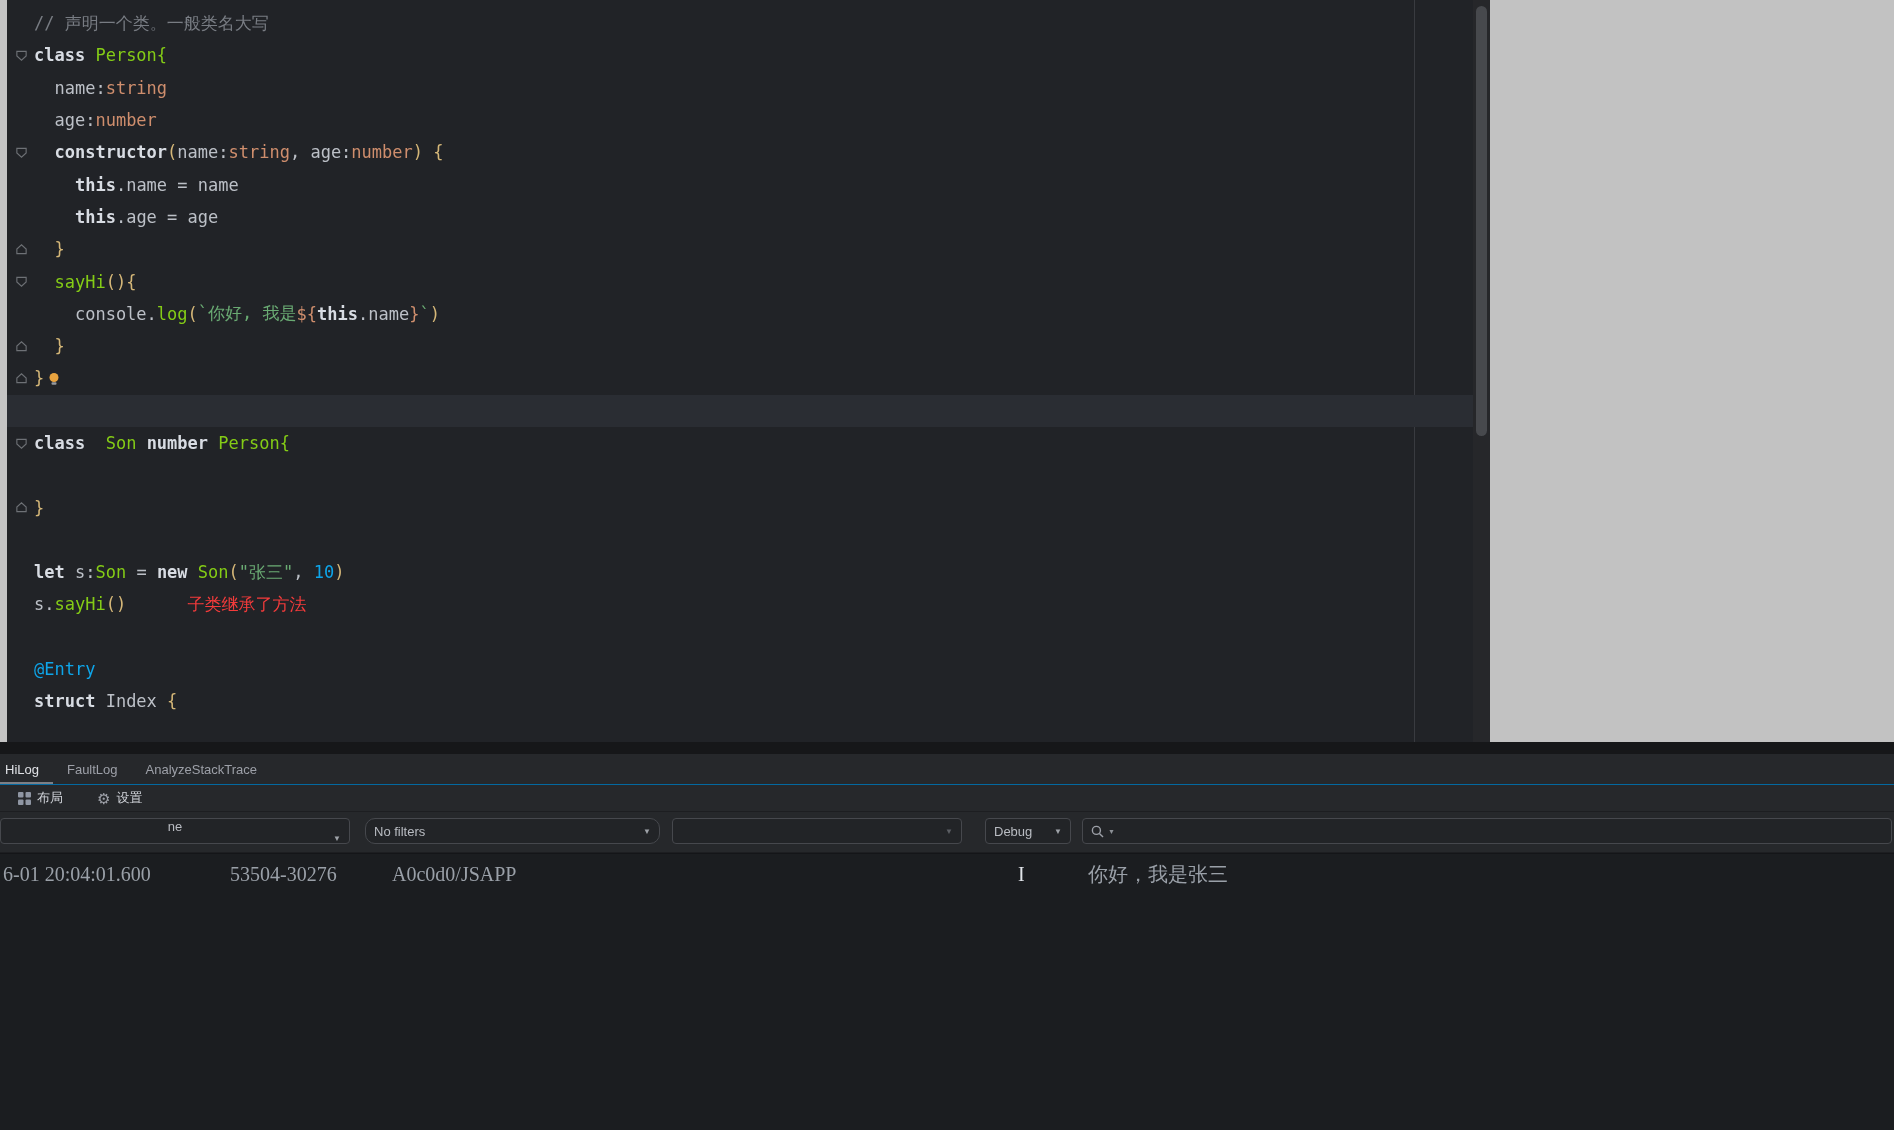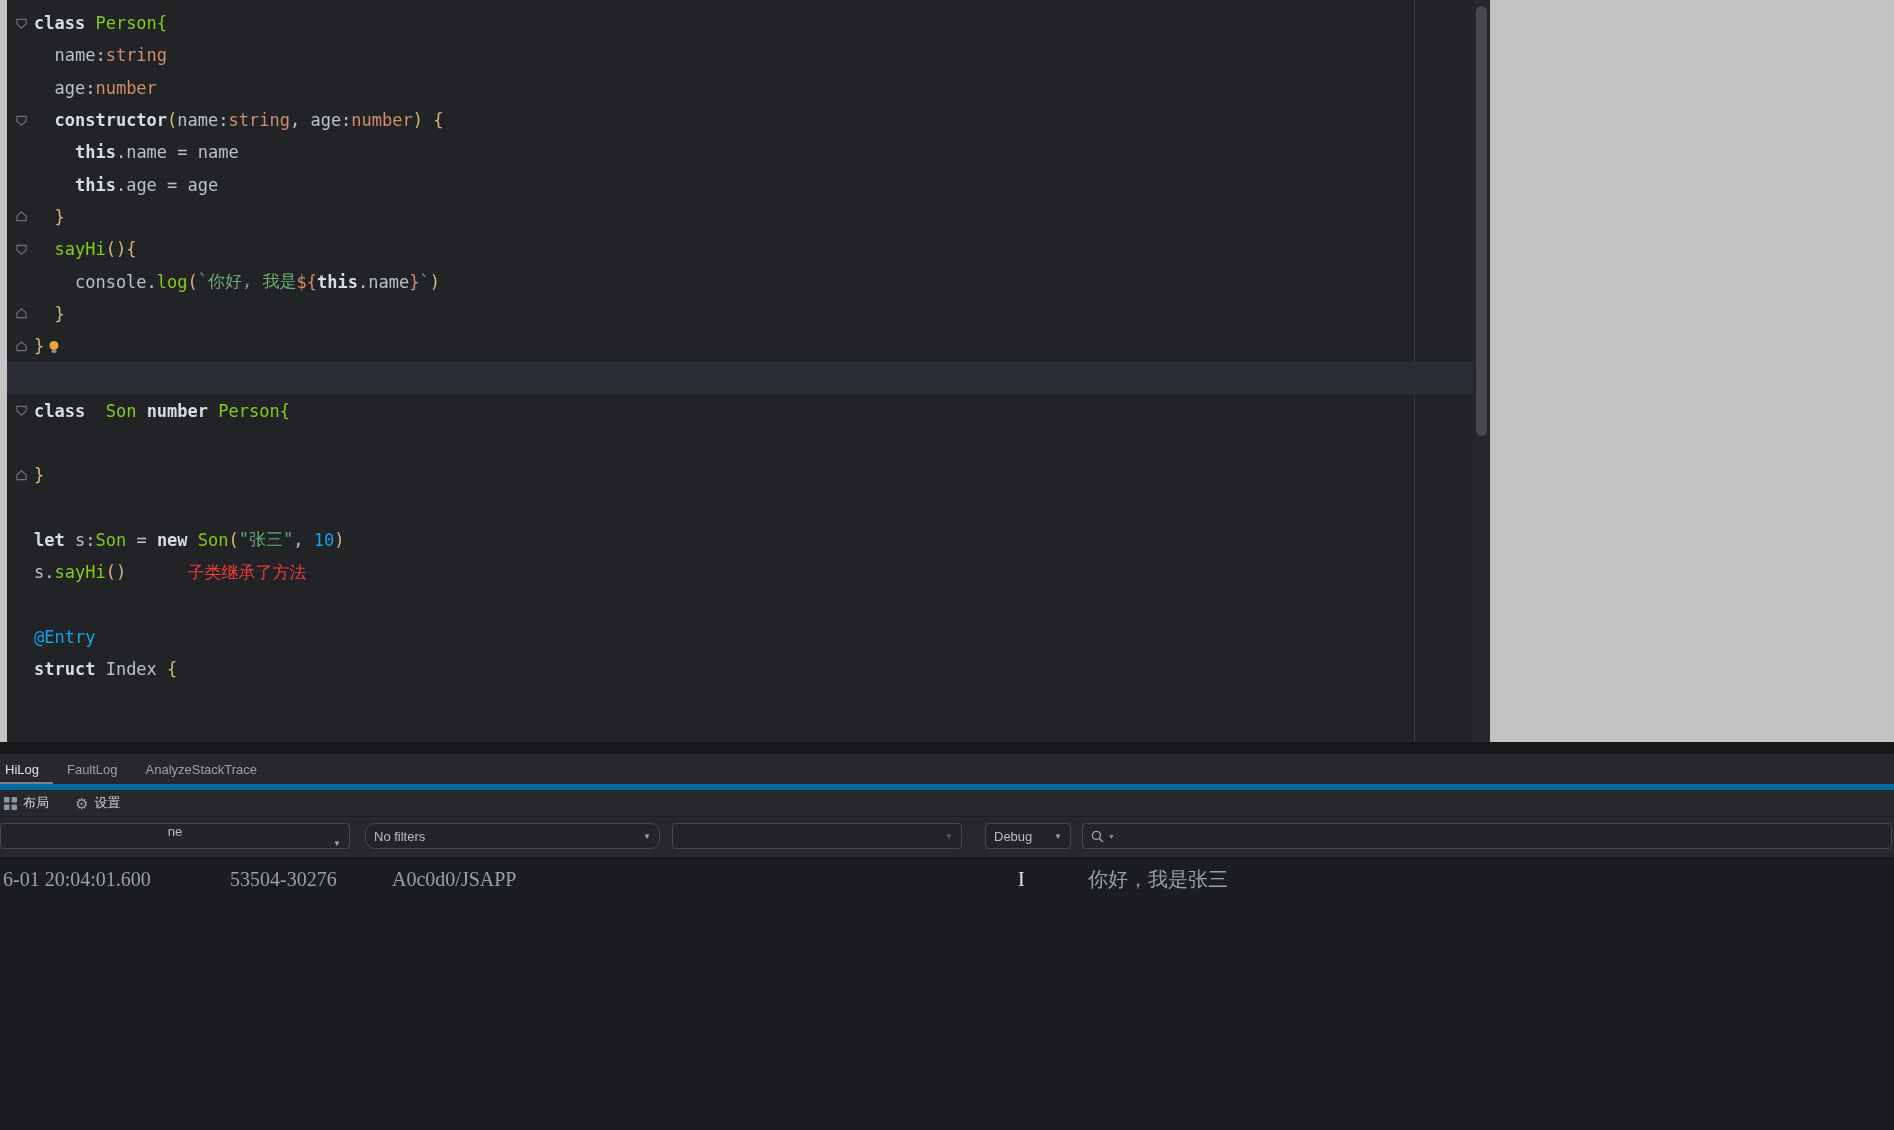--- a/index.html
+++ b/index.html
@@ -29,25 +29,25 @@
   .t-str{color:#6aab73}
   .t-num{color:#0ea5e9}
   .t-paren{color:#d5b778}
   .t-cm{color:#787c83}
   .t-ann{color:#0ea5e9}
   .t-red{color:#f53b3b}
   .bulb{display:inline-flex;margin-left:3px;position:relative;top:1px;}
   
   .panel{position:absolute;left:0;top:742px;width:1894px;height:388px;background:#26282b;}
   .panel-gap{height:12px;background:#161719;}
-  .tab-bar{height:30px;display:flex;align-items:center;border-bottom:6px solid #0369a1;}
+  .tab-bar{height:30px;display:flex;align-items:center;border-bottom:1px solid #0369a1;}
   .tab{font-size:13px;color:#9da0a8;padding:0 14px;height:100%;display:flex;align-items:center;cursor:default;}
   .tab.active{color:#dfe1e5;box-shadow:inset 0 -2px 0 #7d8086;}
   .tab.first{margin-left:-9px;}
-  .toolbar{height:26px;display:flex;align-items:center;padding-left:4px;gap:26px;}
+  .toolbar{height:26px;display:flex;align-items:center;padding-left:18px;gap:34px;}
   .tool-item{display:flex;align-items:center;gap:6px;font-size:13px;color:#cfd2d8;}
   .grid-icon svg{display:block;}
   .gear-icon{font-size:15px;color:#9da0a8;line-height:1;}
   .filter-row{position:relative;height:40px;border-top:1px solid #1d1e21;border-bottom:1px solid #1d1e21;}
   .ctrl{position:absolute;top:6px;height:26px;background:#222427;border:1px solid #46484d;border-radius:4px;
     font-size:13px;color:#b9bcc2;display:flex;align-items:center;box-sizing:border-box;padding:0 8px;}
   .ctrl .chev{margin-left:auto;font-size:8px;color:#9ea2a8;}
   .ctrl.dim .chev{color:#5b5e63;}
   .ctrl-search{padding:0 8px;gap:4px;}
   .ctrl-search input{flex:1;background:transparent;border:none;outline:none;color:#c6c9cf;font-size:13px;
@@ -64,20 +64,21 @@
 </style>
 </head>
 <body>
 
 <div class="left-strip"></div>
 <div class="outside-area"></div>
 
 <div class="editor">
   <div class="guide-line"></div>
   <div class="code-area">
+      <div class="code-line"><span class="gutter"></span><span class="code-text"><span class="t-cm">// 声明一个类。一般类名大写</span></span></div>
       <div class="code-line"><span class="gutter"><svg width="13" height="13" viewBox="0 0 14 14">
             <polygon points="2,2.5 12,2.5 12,7.5 7,12 2,7.5" fill="none" stroke="#6e7176" stroke-width="1.2"></polygon>
           </svg></span><span class="code-text"><span class="t-kw">class </span><span class="t-cls">Person{</span></span></div>
       <div class="code-line"><span class="gutter"></span><span class="code-text"><span class="t-fg">  name:</span><span class="t-type">string</span></span></div>
       <div class="code-line"><span class="gutter"></span><span class="code-text"><span class="t-fg">  age:</span><span class="t-type">number</span></span></div>
       <div class="code-line"><span class="gutter"><svg width="13" height="13" viewBox="0 0 14 14">
             <polygon points="2,2.5 12,2.5 12,7.5 7,12 2,7.5" fill="none" stroke="#6e7176" stroke-width="1.2"></polygon>
           </svg></span><span class="code-text"><span class="t-fg">  </span><span class="t-kw">constructor</span><span class="t-paren">(</span><span class="t-fg">name:</span><span class="t-type">string</span><span class="t-fg">, age:</span><span class="t-type">number</span><span class="t-paren">)</span><span class="t-fg"> </span><span class="t-paren">{</span></span></div>
       <div class="code-line"><span class="gutter"></span><span class="code-text"><span class="t-fg">    </span><span class="t-kw">this</span><span class="t-fg">.name = name</span></span></div>
       <div class="code-line"><span class="gutter"></span><span class="code-text"><span class="t-fg">    </span><span class="t-kw">this</span><span class="t-fg">.age = age</span></span></div>

